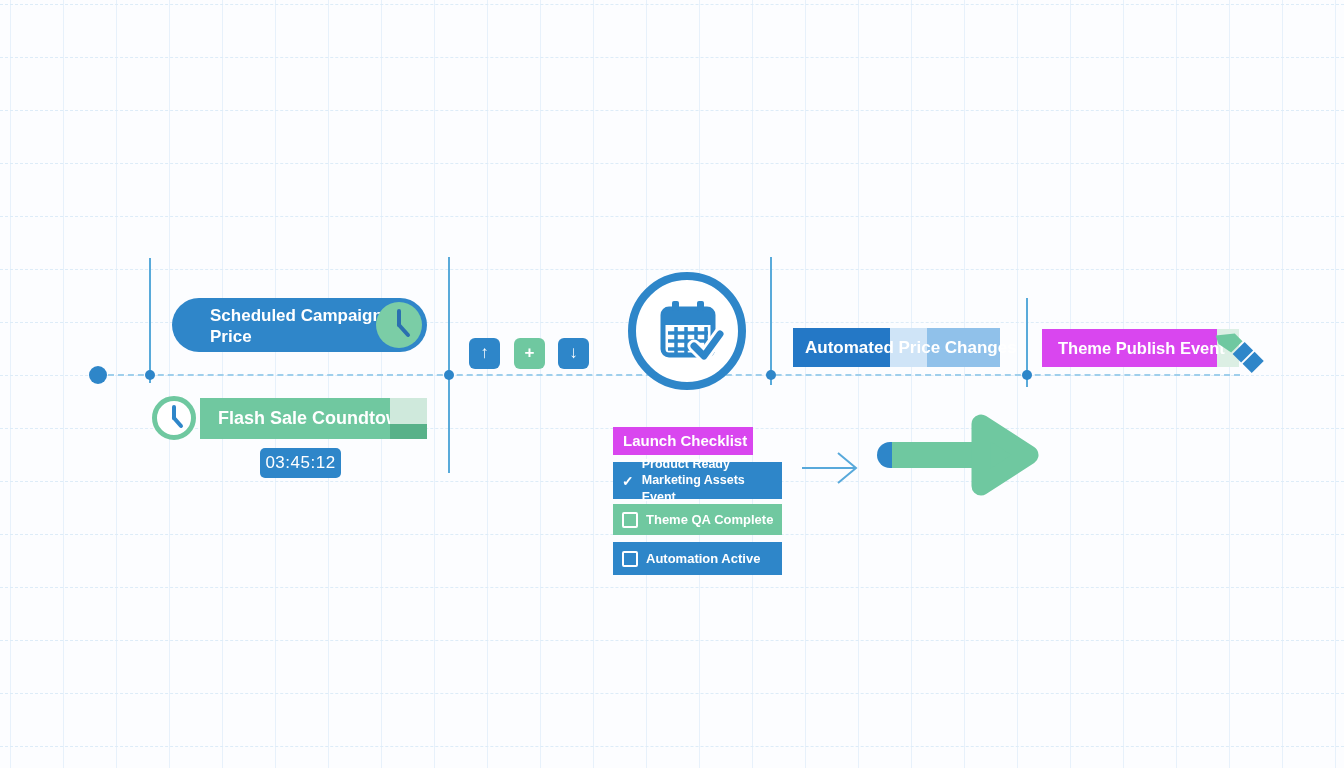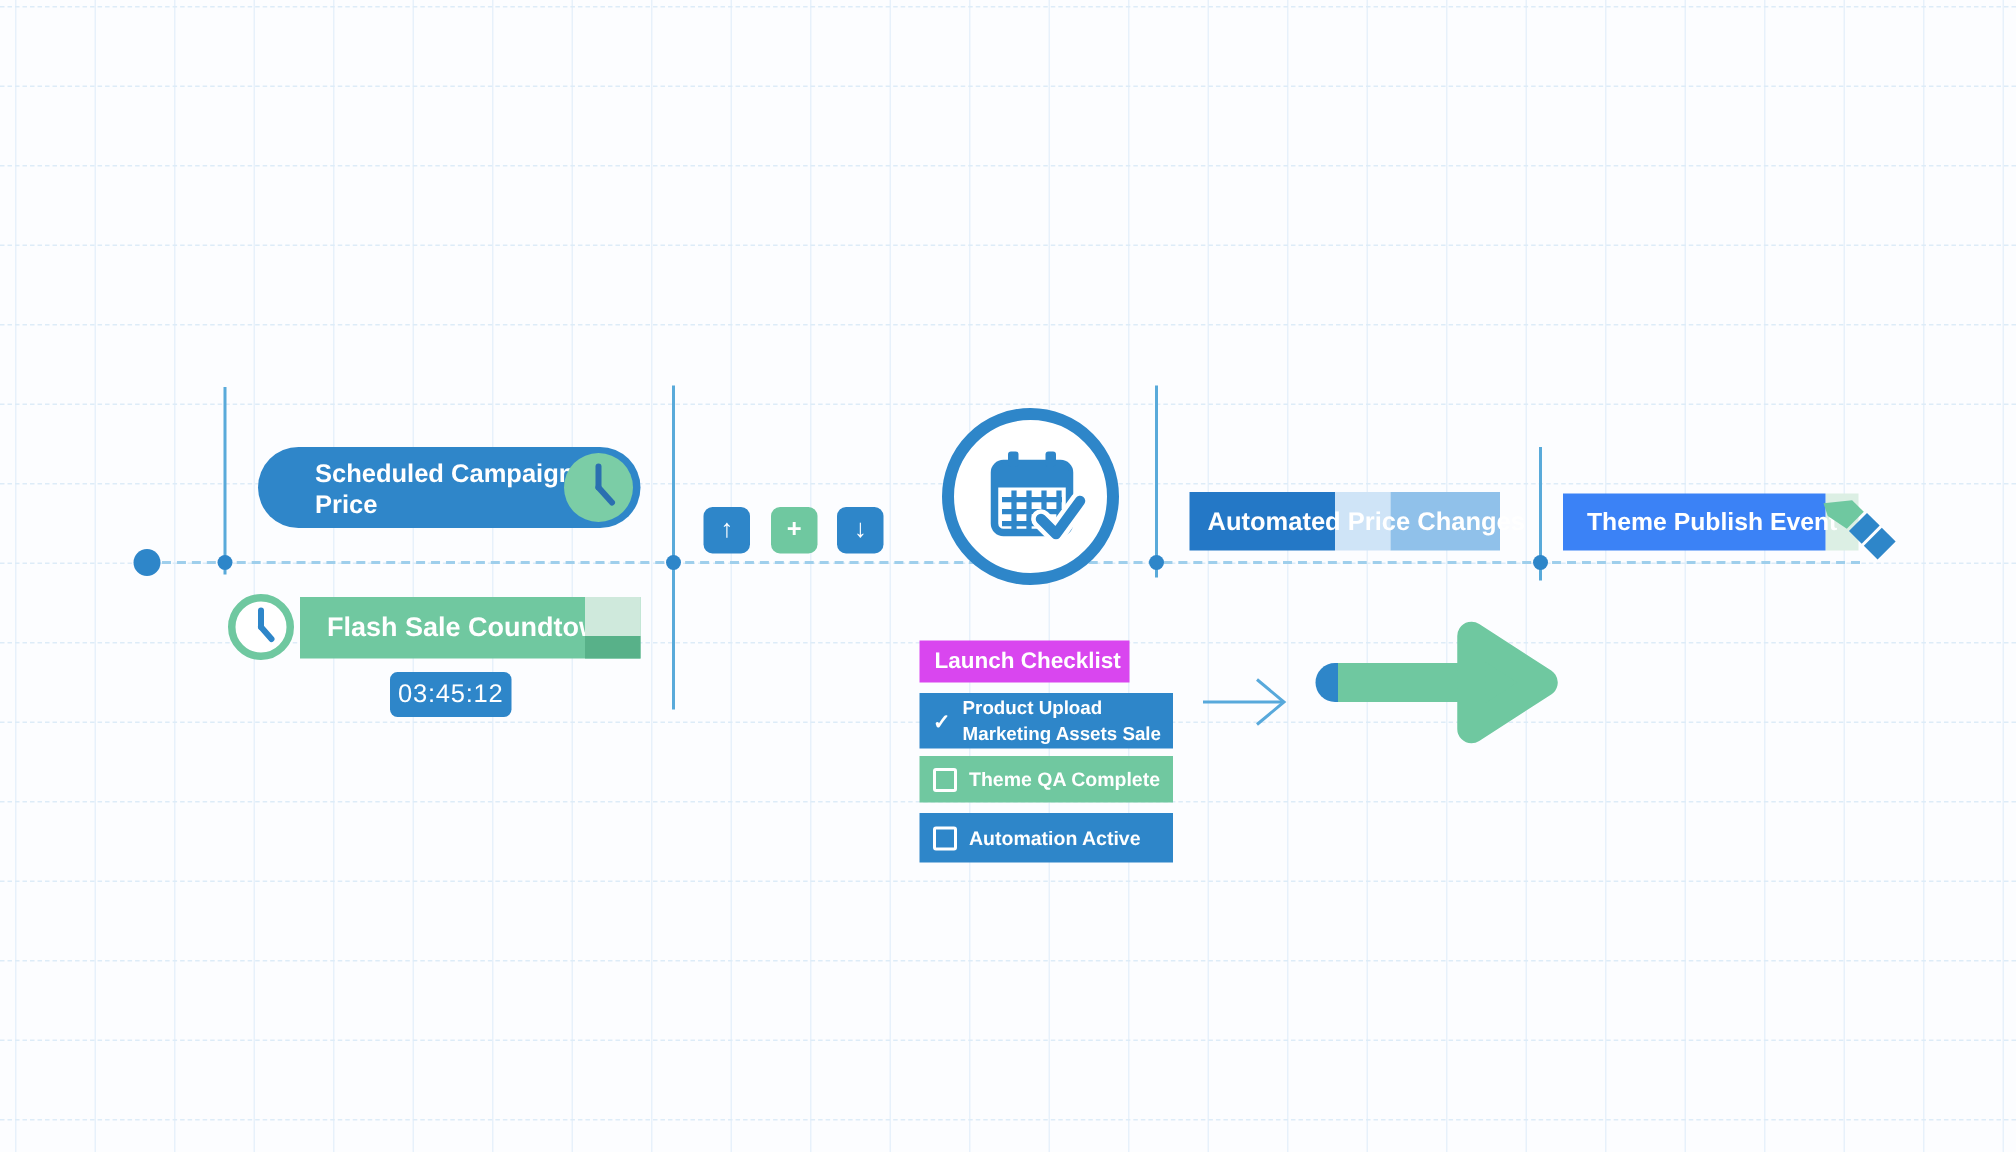--- a/index.html
+++ b/index.html
@@ -49,21 +49,21 @@
 
   
   .price-bar{position:absolute;left:793px;top:328px;width:207px;height:39px;}
   .price-seg{position:absolute;top:0;height:39px;}
   .seg-1{left:0;width:97px;background:#2478c6;}
   .seg-2{left:97px;width:37px;background:#cfe4f7;}
   .seg-3{left:134px;width:73px;background:#90c1ea;}
   .price-label{position:absolute;left:12px;top:0;line-height:39px;color:#fff;font-size:17px;font-weight:bold;white-space:nowrap;}
 
   
-  .tp-bar{position:absolute;left:1042px;top:329px;width:175px;height:38px;background:#3b82f6;color:#fff;font-size:16.5px;font-weight:bold;line-height:38px;padding-left:16px;box-sizing:border-box;white-space:nowrap;}
+  .tp-bar{position:absolute;left:1042px;top:329px;width:175px;height:38px;background:#d946ef;color:#fff;font-size:16.5px;font-weight:bold;line-height:38px;padding-left:16px;box-sizing:border-box;white-space:nowrap;}
   .tp-cap{position:absolute;left:1217px;top:329px;width:22px;height:38px;background:#dcefe4;}
   .brush{position:absolute;left:1212px;top:322px;width:54px;height:54px;}
 
   
   .thin-arrow{position:absolute;left:800px;top:450px;}
   .big-arrow{position:absolute;left:876px;top:405px;}
 </style>
 </head>
 <body>
 
@@ -179,22 +179,22 @@
       <path d="M58 66 L68 76 L84 54" fill="none" stroke="#fff" stroke-width="13" stroke-linecap="round" stroke-linejoin="round"></path>
       <path d="M58 66 L68 76 L84 54" fill="none" stroke="#2e86c9" stroke-width="7" stroke-linecap="round" stroke-linejoin="round"></path>
     </svg>
   </div>
 
   <div class="cl-header">Launch Checklist</div>
 
   <div class="cl-item cl-item-1">
     <span class="cl-check">✓</span>
     <span class="cl-lines">
-      <div>Product Upload</div>
-      <div>Marketing Assets Sale</div>
+      <div>Product Ready</div>
+      <div>Marketing Assets Event</div>
     </span>
   </div>
   <div class="cl-item cl-item-2">
     <span class="cl-box"></span>
     <span class="cl-label">Theme QA Complete</span>
   </div>
   <div class="cl-item cl-item-3">
     <span class="cl-box"></span>
     <span class="cl-label">Automation Active</span>
   </div>

